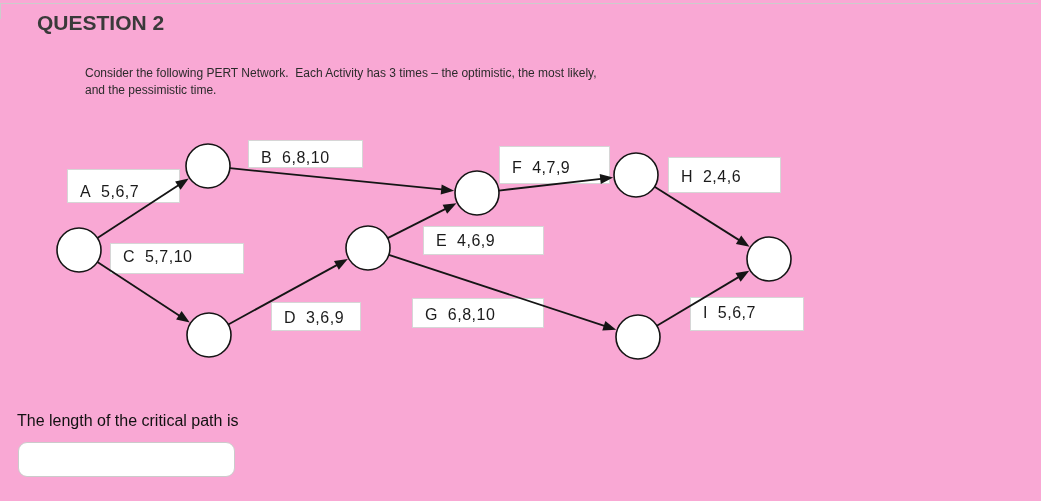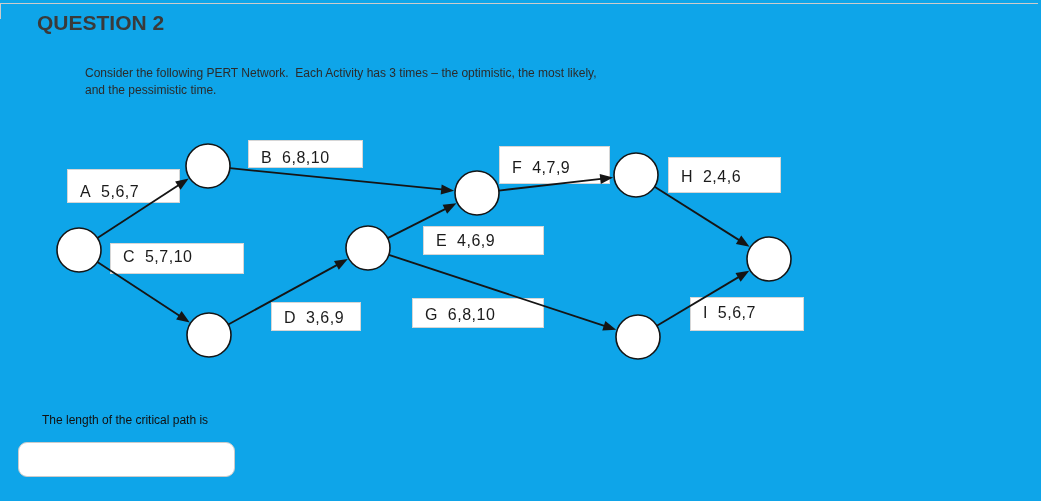--- a/index.html
+++ b/index.html
@@ -1,39 +1,38 @@
 <!DOCTYPE html>
 <html><head>
 <meta charset="utf-8">
 <style>
   html,body { margin:0; padding:0; }
   .page {
     position:relative; width:1041px; height:501px;
-    background:#0ea5e9; overflow:hidden;
+    background:#f9a8d4; overflow:hidden;
     font-family:"Liberation Sans", sans-serif;
     color:#222;
   }
   .top-border { position:absolute; top:3px; left:0; width:1038px; height:1px; background:#cccccc; }
   .left-border-notch { position:absolute; top:3px; left:0; width:1px; height:16px; background:#cccccc; }
   .question-title {
     position:absolute; top:12px; left:37px;
     font-size:21px; line-height:21px; font-weight:bold; color:#3a3a3a;
     white-space:pre;
   }
   .intro {
     position:absolute; top:65px; left:85px;
     font-size:12px; line-height:17px; color:#2b2b2b;
   }
   .intro div { white-space:pre; }
   .diagram-svg { position:absolute; top:0; left:0; pointer-events:none; }
   .prompt {
     position:absolute; top:412px; left:17px;
-    font-size:12px; line-height:17px; color:#111;
+    font-size:16px; line-height:17px; color:#111;
     white-space:pre;
-    margin-left:25px;
   }
   .answer-input {
     position:absolute; top:442px; left:18px;
     width:217px; height:35px; box-sizing:border-box;
     border:1px solid #cbcbcb; border-radius:9px;
     background:#ffffff; outline:none;
     font-family:"Liberation Sans", sans-serif; font-size:16px; padding:0 10px; color:#222;
   }
 </style>
 </head>

